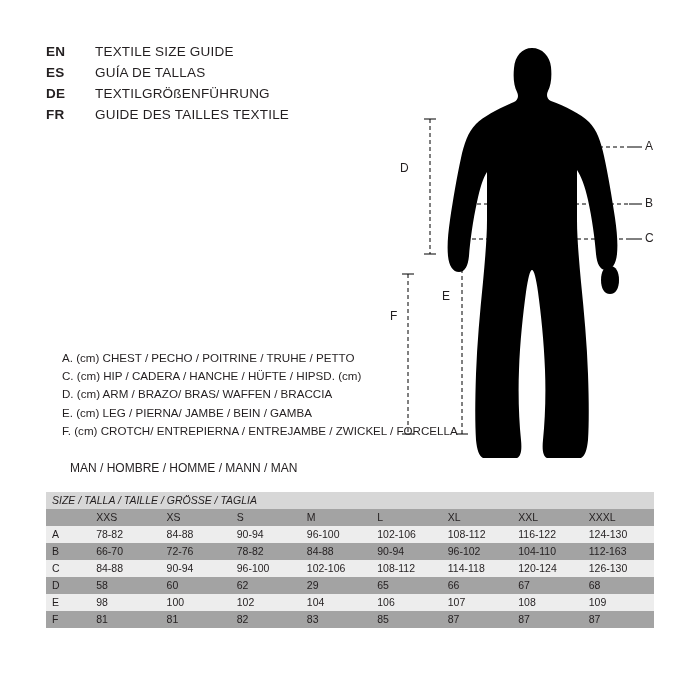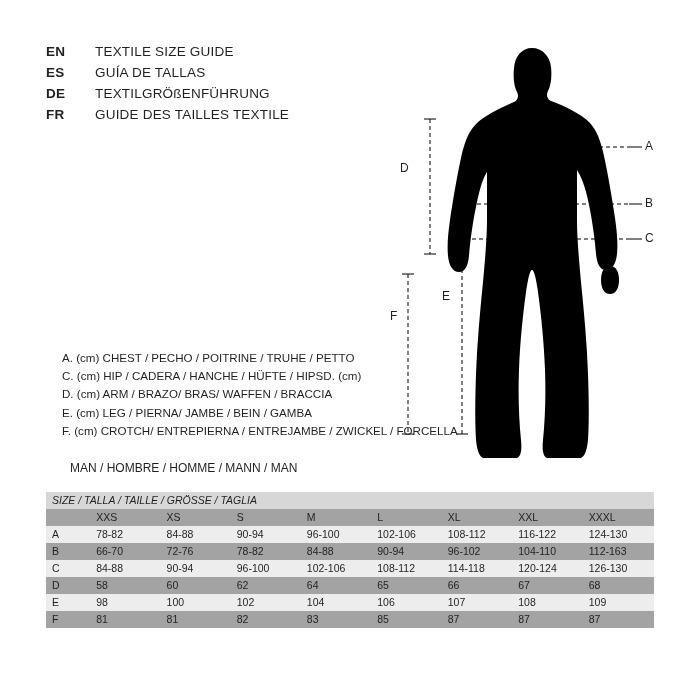--- a/index.html
+++ b/index.html
@@ -290,21 +290,21 @@
         <td>114-118</td>
         <td>120-124</td>
         <td>126-130</td>
       </tr>
 
       <tr class="row-plain">
         <td class="col-label">D</td>
         <td>58</td>
         <td>60</td>
         <td>62</td>
-        <td>64</td>
+        <td>29</td>
         <td>65</td>
         <td>66</td>
         <td>67</td>
         <td>68</td>
       </tr>
 
       <tr class="row-shade">
         <td class="col-label">E</td>
         <td>98</td>
         <td>100</td>

